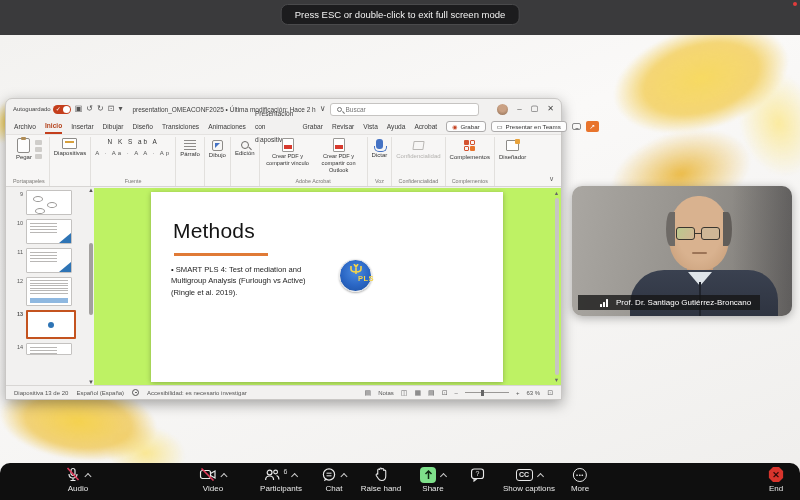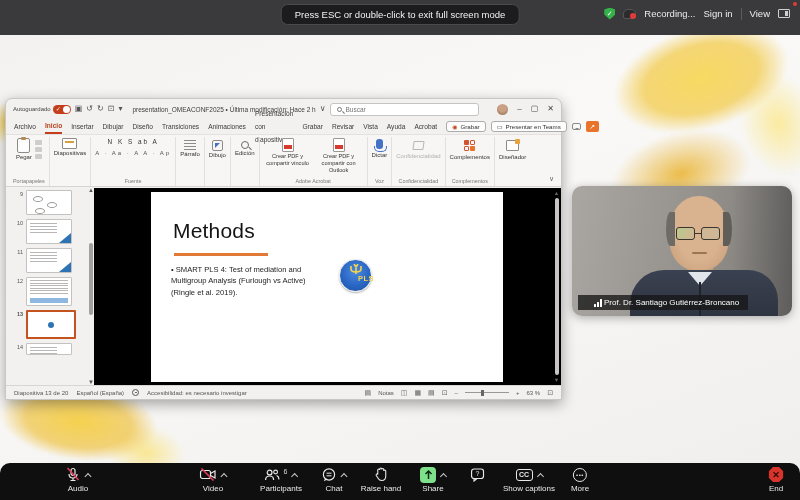--- a/index.html
+++ b/index.html
@@ -109,21 +109,21 @@
   .tl { position:absolute; left:3px; right:14px; top:3px; height:10px; background:repeating-linear-gradient(#b9b7b5 0 1px, transparent 1px 3px); }
   .tl-full { position:absolute; left:3px; right:3px; top:2px; height:14px; background:repeating-linear-gradient(#b9b7b5 0 1px, transparent 1px 2.6px); }
   .tbl { position:absolute; left:3px; right:3px; bottom:2px; height:5px; background:#8fb8e0; }
   .dot-center { position:absolute; left:50%; top:50%; width:6px; height:6px; margin:-3px; border-radius:50%; background:#2e74b5; }
   .diagram-th { position:absolute; inset:2px; }
   .diagram-th i { position:absolute; border:1px solid #9a9896; border-radius:50%; width:10px; height:6px; }
   .rail-scroll { position:absolute; right:1px; top:55px; width:4px; height:72px; background:#a2a09e; border-radius:2px; }
   .rail-up { position:absolute; right:0; top:-1px; font-size:6px; color:#555; }
   .rail-dn { position:absolute; right:0; bottom:0; font-size:6px; color:#555; }
 
-  .canvas { position:absolute; left:88px; top:0; right:0; bottom:0; background:#000000; }
+  .canvas { position:absolute; left:88px; top:0; right:0; bottom:0; background:#bef264; }
   .slide { position:absolute; left:57px; top:4px; width:352px; height:190px; background:#fff; box-shadow:0 1px 5px rgba(0,0,0,.28); }
   .slide-title { position:absolute; left:22px; top:27px; font-size:21px; color:#141414; letter-spacing:.2px; }
   .slide-rule { position:absolute; left:23px; top:61px; width:94px; height:2.5px; background:#e07a36; }
   .slide-bullet { position:absolute; left:20px; top:72px; width:152px; font-size:7.6px; color:#1d1d1d; line-height:1.5; }
   .pls-logo { position:absolute; left:188px; top:67px; width:33px; height:33px; border-radius:50%; background:radial-gradient(circle at 50% 38%, #4a8ae0 0%, #2a66c4 55%, #1d4fa0 100%); border:1.5px solid #e8e8e8; box-shadow:0 1px 2px rgba(0,0,0,.3); display:flex; flex-direction:column; align-items:center; justify-content:flex-start; }
   .pls-trident { margin-top:4px; }
   .pls-text { color:#f4d44a; font-weight:bold; font-size:7.5px; letter-spacing:.5px; margin-top:-2px;padding-left:21px; }
   .vscroll { position:absolute; right:1px; top:2px; bottom:2px; width:7px; display:flex; flex-direction:column; align-items:center; font-size:5.5px; color:#666; }
   .vthumb { width:4px; flex:1; margin:2px 0; background:#c7c5c3; border-radius:2px; }
 
@@ -143,21 +143,21 @@
   .collar { position:absolute; left:116px; top:86px; width:24px; height:14px; background:#dfe5ea; clip-path:polygon(0 0,100% 0,50% 100%); }
   .zip { position:absolute; left:127px; top:96px; width:2px; height:34px; background:#20242d; }
   .head { position:absolute; left:97px; top:10px; width:60px; height:74px; background:radial-gradient(ellipse at 50% 38%, #d9b28f 55%, #c49a75 100%); border-radius:48% 48% 42% 42%; }
   .hair-l { position:absolute; left:94px; top:26px; width:9px; height:34px; background:#6e6a66; border-radius:60% 0 0 60%; }
   .hair-r { position:absolute; left:151px; top:26px; width:9px; height:34px; background:#615d59; border-radius:0 60% 60% 0; }
   .glasses { position:absolute; left:104px; top:41px; display:flex; align-items:center; }
   .lens { width:19px; height:13px; border:1.6px solid #3a362f; border-radius:3px; background:rgba(180,200,170,.25); }
   .lens.glare { background:linear-gradient(120deg, rgba(160,220,140,.55), rgba(180,200,170,.15)); }
   .bridge { width:6px; height:1.6px; background:#3a362f; }
   .mouth { position:absolute; left:120px; top:66px; width:15px; height:1.6px; background:#9c7457; border-radius:2px; }
-  .nameplate { position:absolute; left:6px; bottom:6px; background:rgba(22,22,22,.78); color:#fff; font-size:8px; padding:3px 9px 3px 16px; border-radius:0; display:flex; align-items:center; gap:2px; white-space:nowrap; }
+  .nameplate { position:absolute; left:6px; bottom:6px; background:rgba(22,22,22,.78); color:#fff; font-size:8px; padding:3px 9px 3px 22px; border-radius:0; display:flex; align-items:center; gap:8px; white-space:nowrap; }
   .signal { display:flex; align-items:flex-end; gap:1px; height:8px; }
   .signal span { width:2px; background:#fff; border-radius:.5px; }
 
   
   .toolbar { position:absolute; left:0; right:0; bottom:0; height:37px; background:#0f0f0f; border-radius:10px 10px 0 0; z-index:7; }
   .tbtn { position:absolute; top:4px; transform:translateX(-50%); display:flex; flex-direction:column; align-items:center; gap:2px; color:#e8e8e8; font-size:8px; white-space:nowrap; }
   .ticon { height:15px; display:flex; align-items:center; gap:5px; }
   .caret { width:5px; height:5px; border-right:1.3px solid #c9c9c9; border-bottom:1.3px solid #c9c9c9; transform:rotate(-135deg); margin-top:3px; }
   .share-box { width:16px; height:16px; background:#7ee08a; border-radius:4px; display:flex; align-items:center; justify-content:center; }
   .cc-box { width:17px; height:12px; border:1.4px solid #e8e8e8; border-radius:3px; font-size:7px; font-weight:bold; display:flex; align-items:center; justify-content:center; color:#e8e8e8; }
@@ -169,29 +169,20 @@
 <body>
 
 <div class="screen">
 
   <div class="splash splash-right"></div>
   <div class="splash splash-bottomleft"></div>
   <div class="splash splash-leftedge"></div>
 
   <div class="topbar">
     <div class="tooltip">Press ESC or double-click to exit full screen mode</div>
-    <div class="topbar-right">
-      <span class="shield">✓</span>
-      <span class="reccloud"></span>
-      <span>Recording...</span>
-      <span>Sign in</span>
-      <span class="tb-divider"></span>
-      <span>View</span>
-      <span class="view-icon"></span>
-    </div>
     <span class="notif-dot"></span>
   </div>
 
 
   <div class="ppt">
 
     <div class="ppt-titlebar">
       <div class="autosave">
         <span class="autosave-label">Autoguardado</span>
         <span class="toggle"></span>

